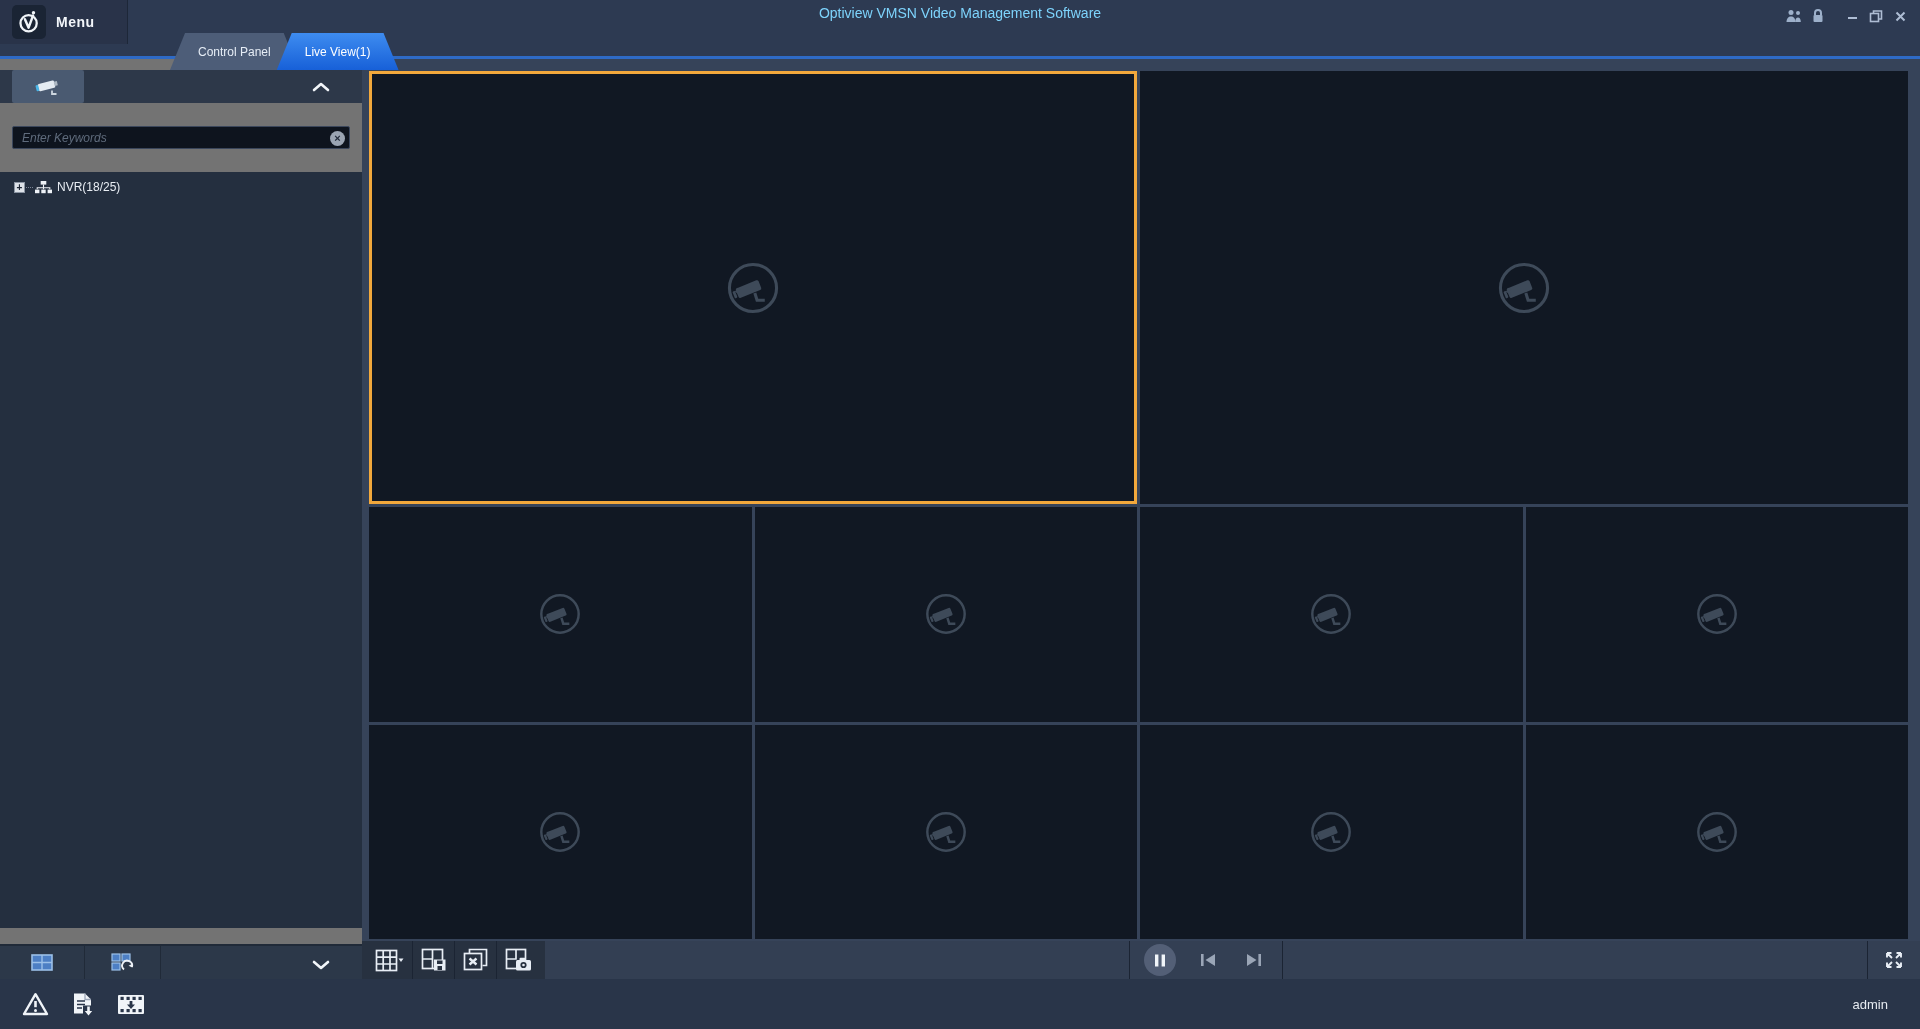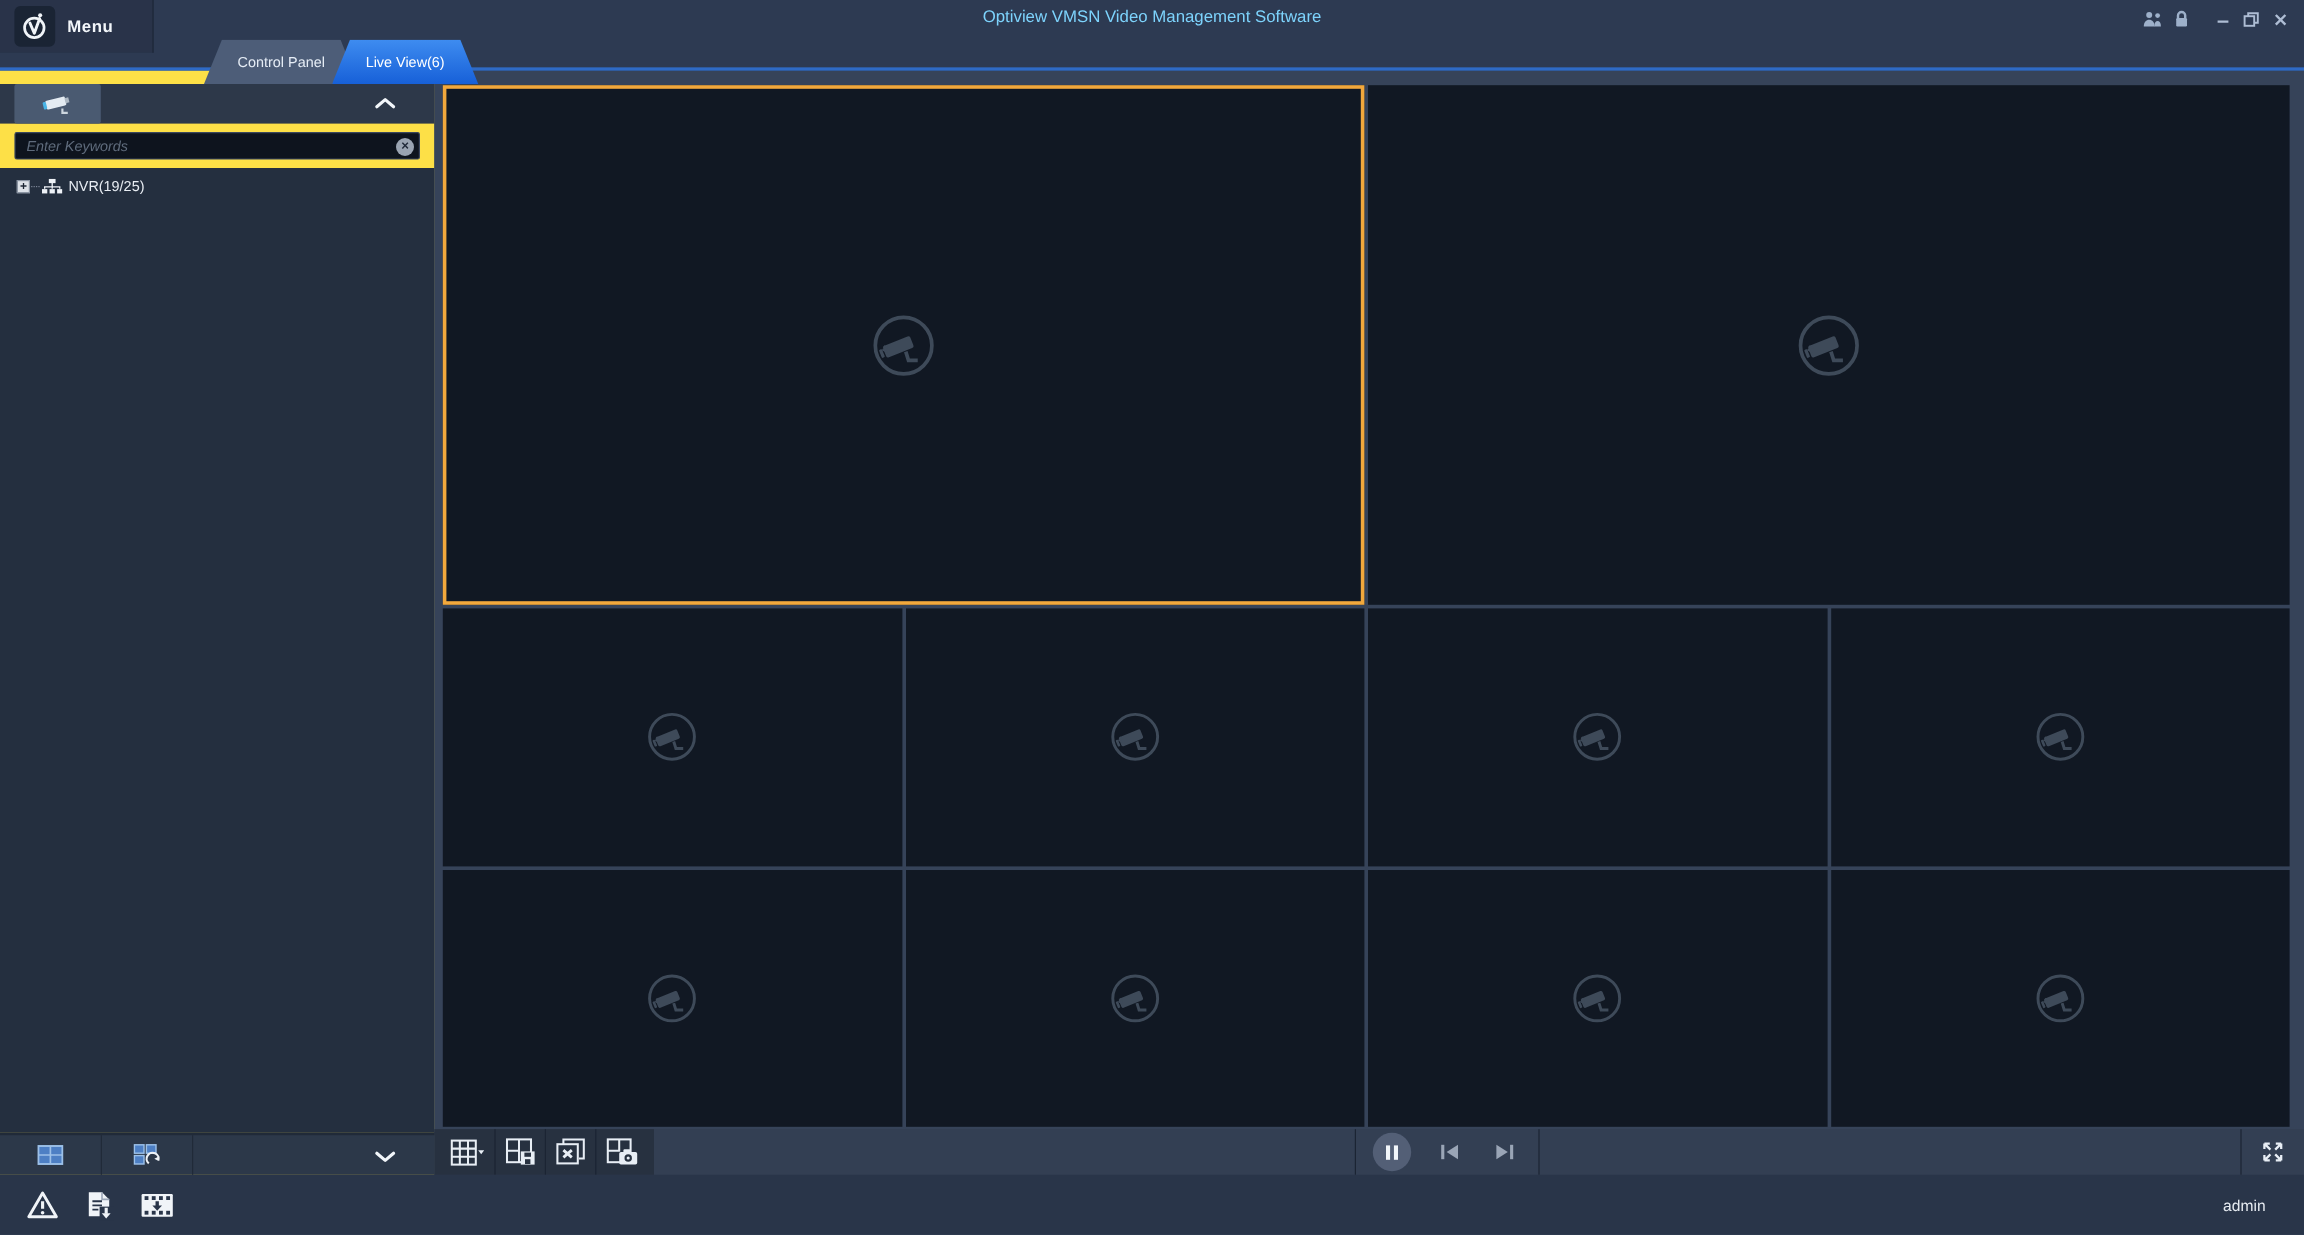--- a/index.html
+++ b/index.html
@@ -26,21 +26,21 @@
   .tab { height:37px; padding:0 28px; display:flex; align-items:center; justify-content:center;
          font-size:12px; color:#e6edf6; cursor:pointer; white-space:nowrap;
          clip-path:polygon(15px 0, calc(100% - 15px) 0, 100% 100%, 0 100%); }
   .tab.inactive { background:#4d5d78; }
   .tab.active { background:linear-gradient(#3e8cf0,#1760d8); color:#ffffff; margin-left:-22px; z-index:2; }
 
   
   .content { flex:1 1 auto; display:flex; min-height:0; }
 
   
-  .sidebar { width:362px; flex:0 0 auto; background:#fde047; display:flex; flex-direction:column; }
+  .sidebar { width:362px; flex:0 0 auto; background:#737373; display:flex; flex-direction:column;gap:16px; }
   .device-row { height:33px; margin-top:11px; background:#2d3849; position:relative;
                 display:flex; align-items:center; flex:0 0 auto; }
   .device-btn { width:72px; height:33px; margin-left:12px; background:#4a5a71; border:none;
                 border-radius:2px; display:flex; align-items:center; justify-content:center; cursor:pointer; }
   .collapse-up { position:absolute; right:32px; top:8px; cursor:pointer; }
   .search-row { margin:7px 12px 0 12px; flex:0 0 auto; }
   .search-box { position:relative; height:23px; background:#0e141e; border:1px solid #3b475c; border-radius:2px; }
   .search-box input { width:100%; height:100%; background:transparent; border:none; outline:none;
                       color:#c6cfda; font-size:12px; font-style:italic; padding:0 26px 0 9px;
                       font-family:"Liberation Sans", sans-serif; }
@@ -142,21 +142,21 @@
       </span>
       <span class="win-btn">
         <svg width="13" height="13" viewBox="0 0 13 13">
             <path d="M2.5 2.5 l8 8 M10.5 2.5 l-8 8" stroke="#aebdd4" stroke-width="2"></path>
           </svg>
       </span>
     </div>
 
     <div class="tabs">
       <div class="tab inactive">Control Panel</div>
-      <div class="tab active">Live View(6)</div>
+      <div class="tab active">Live View(1)</div>
     </div>
   </div>
   <div class="accent"></div>
 
   <div class="content">
 
     <aside class="sidebar">
       <div class="device-row">
         <button class="device-btn">
           <svg width="28" height="20" viewBox="0 0 28 20">
@@ -188,21 +188,21 @@
           <span class="tree-dots"></span>
           <span class="tree-ico">
             <svg width="17" height="13" viewBox="0 0 17 13">
               <rect x="5.7" y="0" width="5.6" height="3.6" fill="#eef2f7"></rect>
               <path d="M8.5 3.6 v2 M2.2 8.3 V6.8 h12.6 v1.5 M8.5 5.6 v2.7" stroke="#eef2f7" stroke-width="1.1" fill="none"></path>
               <rect x="0" y="8.6" width="4.4" height="3.6" fill="#eef2f7"></rect>
               <rect x="6.3" y="8.6" width="4.4" height="3.6" fill="#eef2f7"></rect>
               <rect x="12.6" y="8.6" width="4.4" height="3.6" fill="#eef2f7"></rect>
             </svg>
           </span>
-          <span class="tree-label">NVR(19/25)</span>
+          <span class="tree-label">NVR(18/25)</span>
         </div>
       </div>
 
       <div class="sidebar-bottom">
         <div class="sb-btn">
           <svg width="22" height="17" viewBox="0 0 22 17">
             <rect x="1" y="1" width="20" height="15" fill="#4d7fc4" stroke="#9cc0e8" stroke-width="1.6"></rect>
             <path d="M11 1 v15 M1 8.5 h20" stroke="#9cc0e8" stroke-width="1.4"></path>
           </svg>
         </div>

